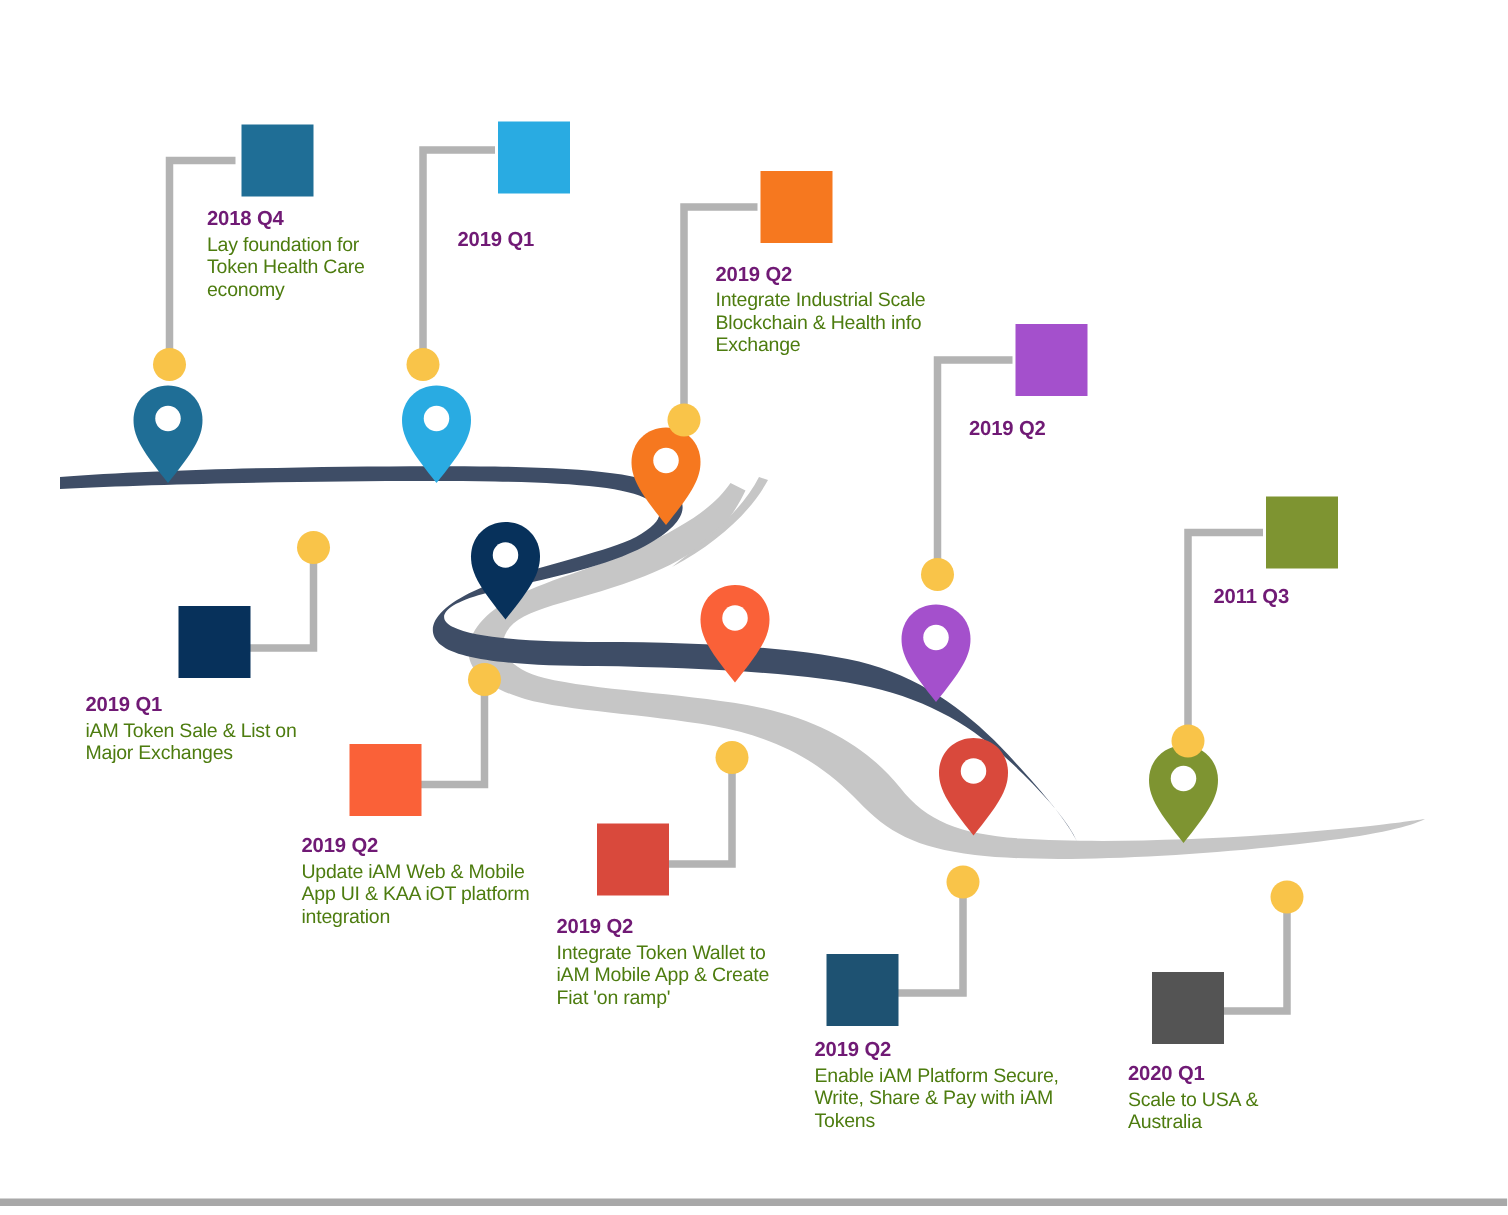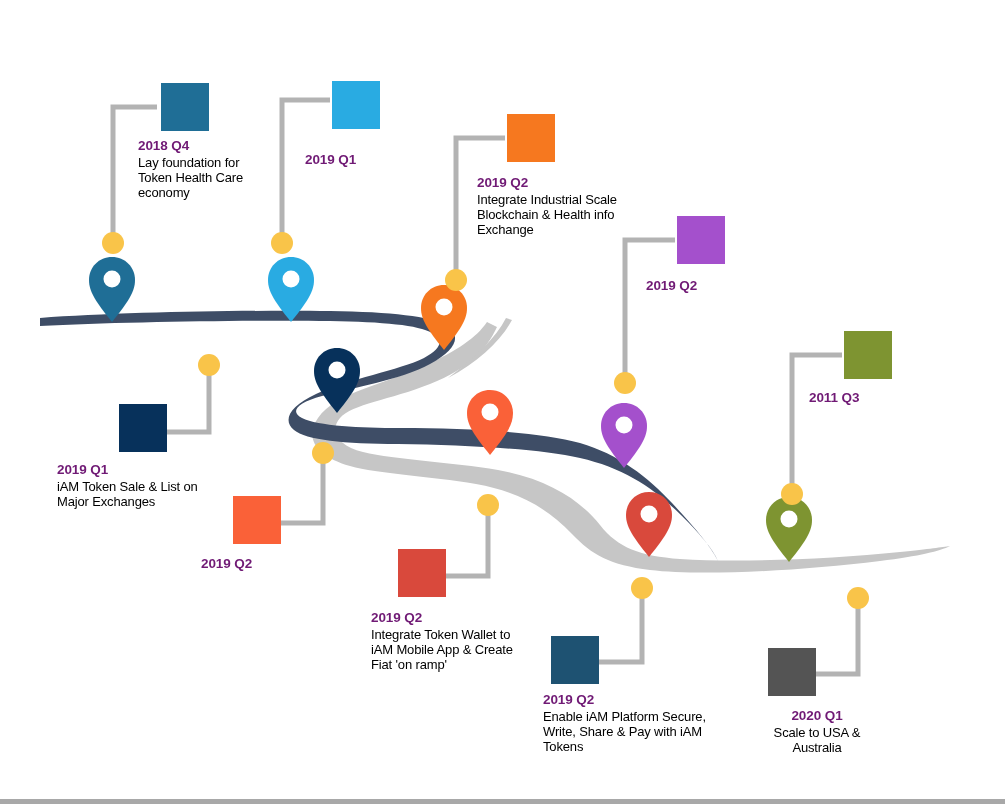--- a/index.html
+++ b/index.html
@@ -43,21 +43,21 @@
     font-size:13.5px;
     font-weight:bold;
     color:#701a75;
     letter-spacing:-0.1px;
     line-height:16px;
     margin:0 0 1px 0;
     white-space:nowrap;
   }
   .m-desc{
     font-size:13px;
-    color:#000000;
+    color:#4d7c0f;
     line-height:15.2px;
     margin:0;
     letter-spacing:-0.15px;
   }
   
   #bottom-rule{
     position:absolute;
     left:0;
     top:799px;
     width:1005px;
@@ -238,20 +238,21 @@
       <p class="m-title">2019 Q1</p>
       <p class="m-desc">iAM Token Sale &amp; List on Major Exchanges</p>
     </div>
   </div>
 
   <div class="milestone">
     <div class="swatch" style="left:233px;top:496px;background:#FA6138;"></div>
     <div class="dot" style="left: 312px; top: 442px; background: rgb(249, 196, 73);"></div>
     <div class="callout-text" style="left:201px;top:556px;width:172px;">
       <p class="m-title">2019 Q2</p>
+      <p class="m-desc">Update iAM Web &amp; Mobile App UI &amp; KAA iOT platform integration</p>
     </div>
   </div>
 
   <div class="milestone">
     <div class="swatch" style="left:398px;top:549px;background:#D9493C;"></div>
     <div class="dot" style="left: 477px; top: 494px; background: rgb(249, 196, 73);"></div>
     <div class="callout-text" style="left:371px;top:610px;width:160px;">
       <p class="m-title">2019 Q2</p>
       <p class="m-desc">Integrate Token Wallet to iAM Mobile App &amp; Create Fiat 'on ramp'</p>
     </div>
@@ -262,21 +263,21 @@
     <div class="dot" style="left: 631px; top: 577px; background: rgb(249, 196, 73);"></div>
     <div class="callout-text" style="left:543px;top:692px;width:172px;">
       <p class="m-title">2019 Q2</p>
       <p class="m-desc">Enable iAM Platform Secure, Write, Share &amp; Pay with iAM Tokens</p>
     </div>
   </div>
 
   <div class="milestone">
     <div class="swatch" style="left:768px;top:648px;background:#545454;"></div>
     <div class="dot" style="left: 847px; top: 587px; background: rgb(249, 196, 73);"></div>
-    <div class="callout-text" style="left:752px;top:708px;width:130px;text-align:center;">
+    <div class="callout-text" style="left:752px;top:708px;width:130px;">
       <p class="m-title">2020 Q1</p>
       <p class="m-desc">Scale to USA &amp; Australia</p>
     </div>
   </div>
 
   <div id="bottom-rule" style="background: rgb(168, 168, 168);"></div>
 
 </div>
 
 </body></html>

